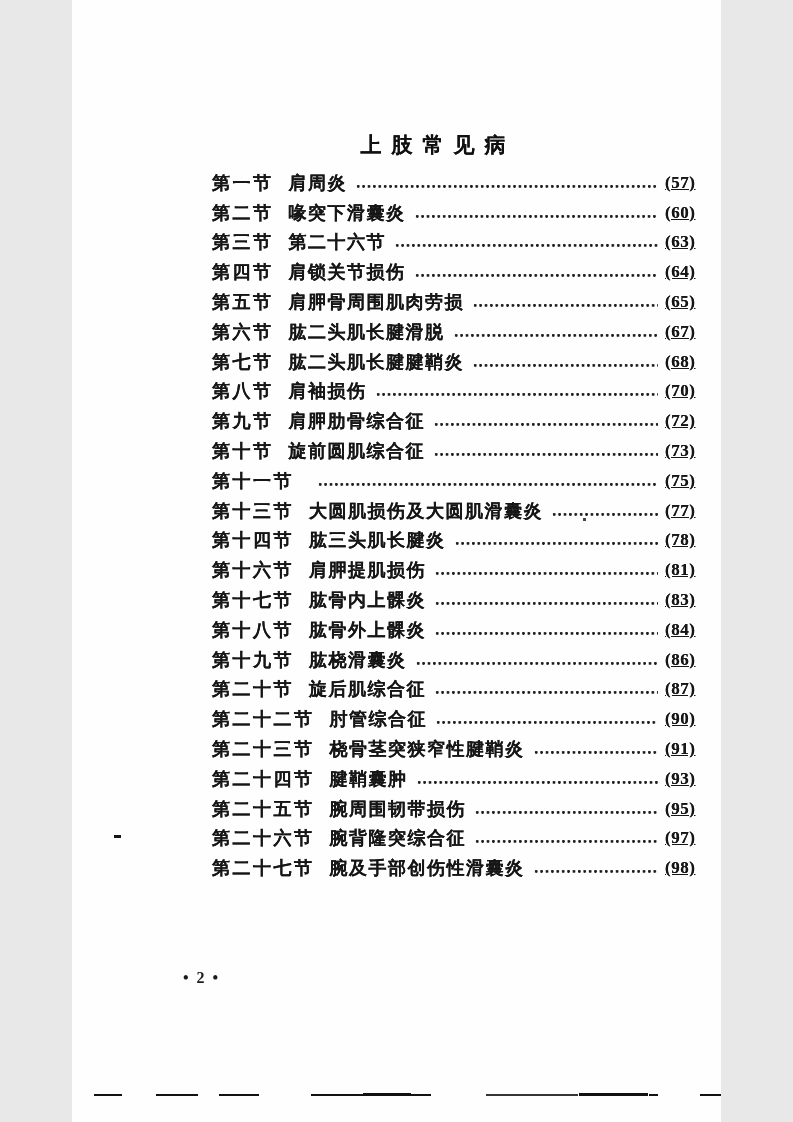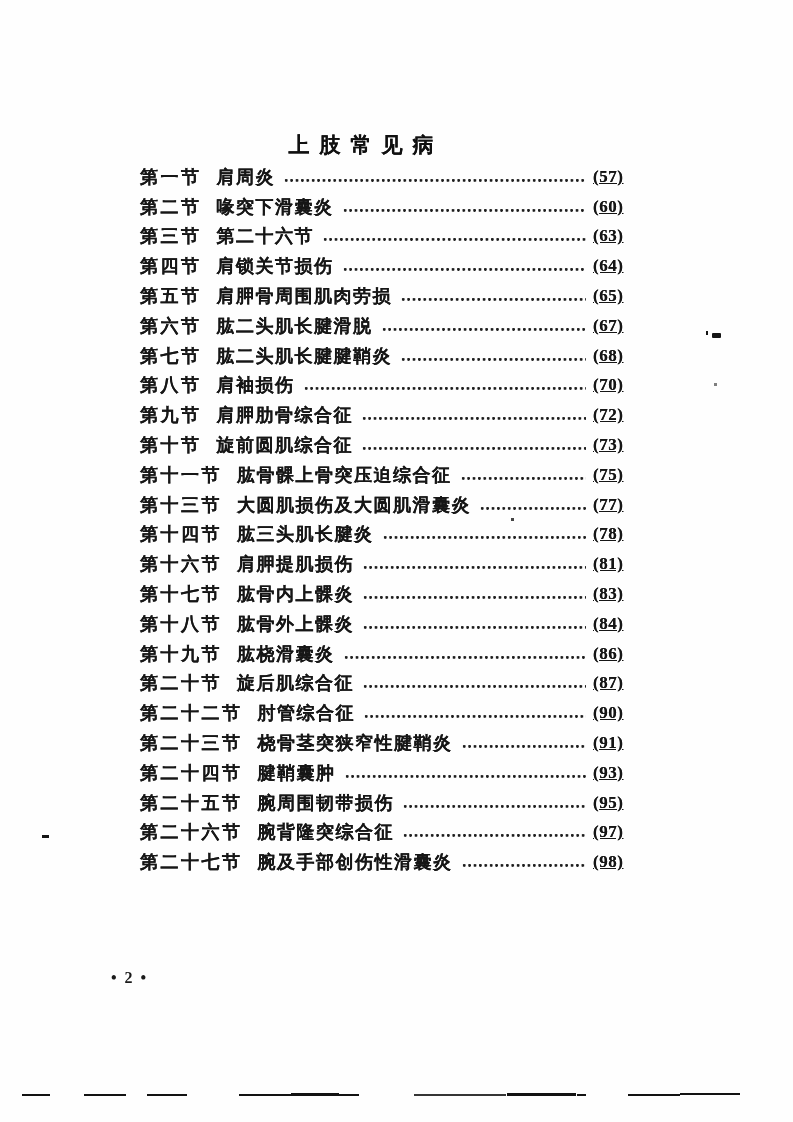--- a/index.html
+++ b/index.html
@@ -1,18 +1,18 @@
 <!DOCTYPE html>
 <html><head>
 <meta charset="utf-8">
 <style>
   html, body { margin: 0; padding: 0; background: #e8e8e8; }
   .scan-page {
     position: relative;
-    width: 793px;
+    width: 649px;
     height: 1122px;
     margin: 0 auto;
     background: #fefefe;
     overflow: hidden;
     font-family: "Liberation Serif", "DejaVu Serif", serif;
     color: #161616;
   }
   .doc-title {
     position: absolute;
     top: 131px;
@@ -23,21 +23,21 @@
     font-size: 21px;
     font-weight: 700;
     letter-spacing: 10px;
     color: #101010;
     text-shadow: 0 0 0.5px #222;
     white-space: nowrap;
   }
   .toc {
     position: absolute;
     left: 140px;
-    top: 162px;
+    top: 168px;
     width: 503px;
   }
   .toc-row {
     display: flex;
     align-items: center;
     height: 29.8px;
     font-size: 18px;
     font-weight: 700;
     white-space: nowrap;
     text-shadow: 0 0 0.4px #2a2a2a;
@@ -154,21 +154,20 @@
 
       <div class="toc-row">
         <span class="toc-label">第十节</span>
         <span class="toc-title">旋前圆肌综合征</span>
         <span class="toc-leader"></span>
         <span class="toc-page">(73)</span>
       </div>
 
       <div class="toc-row">
         <span class="toc-label">第十一节</span>
-        <span class="toc-title">肱骨髁上骨突压迫综合征</span>
         <span class="toc-leader"></span>
         <span class="toc-page">(75)</span>
       </div>
 
 
       <div class="toc-row">
         <span class="toc-label">第十三节</span>
         <span class="toc-title">大圆肌损伤及大圆肌滑囊炎</span>
         <span class="toc-leader"></span>
         <span class="toc-page">(77)</span>

